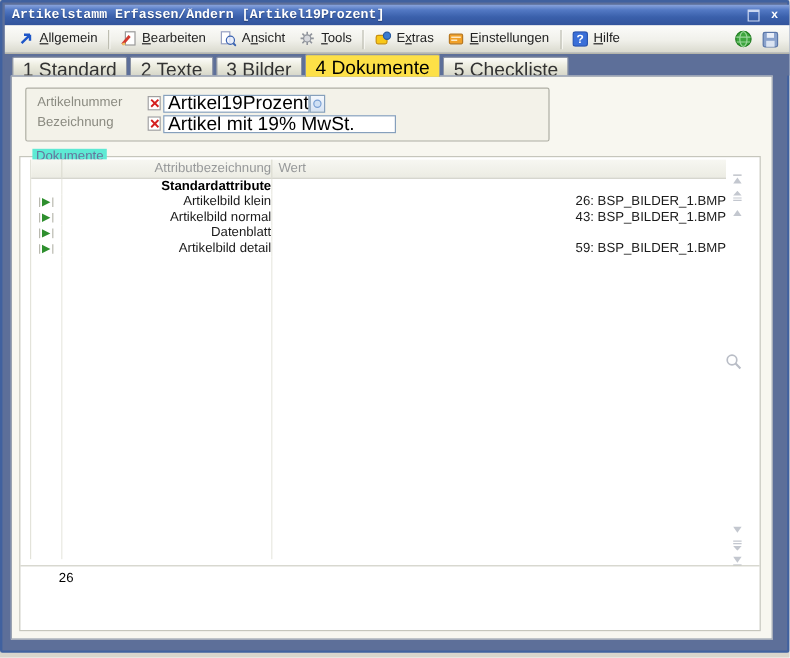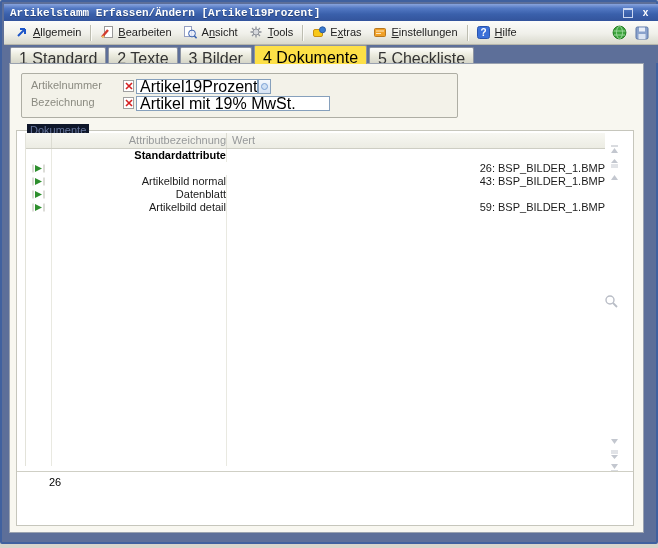--- a/index.html
+++ b/index.html
@@ -44,21 +44,21 @@
   .flabel{position:absolute;color:#8b8b81;line-height:13px;}
   .redx{position:absolute;width:11px;height:12px;background:#fff;border:1px solid #a0a0a0;box-sizing:border-box;
         display:flex;align-items:center;justify-content:center;}
   .txt{position:absolute;height:15px;box-sizing:border-box;border:1px solid #86a0bc;background:#fff;
        font-family:"Liberation Sans","DejaVu Sans",sans-serif;font-size:16px;padding:0 0 0 3px;color:#000;}
   .lookupbtn{position:absolute;width:13px;height:15px;box-sizing:border-box;border:1px solid #86a0bc;
              background:linear-gradient(180deg,#f4f8fd,#d7e3f3);display:flex;align-items:center;justify-content:center;}
   
   .groupbox{position:absolute;left:6px;top:66px;width:618px;height:396px;box-sizing:border-box;
             background:#fff;border:1px solid #c6c6bc;}
-  .gcaption{position:absolute;left:10px;top:-7px;background:#0f172a;padding:0 3px;color:#66759c;line-height:12px;}
+  .gcaption{position:absolute;left:10px;top:-7px;background:#5eead4;padding:0 3px;color:#66759c;line-height:12px;}
   
   .vtable{position:absolute;left:8px;top:2px;width:580px;height:333px;background:#fff;
           border-left:1px solid #e3e3da;box-sizing:border-box;display:flex;flex-direction:column;}
   .thead{height:15px;display:flex;background:linear-gradient(180deg,#f7f7f2,#ecece3);
          border-bottom:1px solid #cdcdc3;color:#97999a;line-height:15px;flex:none;}
   .th-gutter{width:26px;border-right:1px solid #dcdcd2;box-sizing:border-box;}
   .th1{width:175px;padding-left:4px;border-right:1px solid #dcdcd2;box-sizing:border-box;text-align:right;}
   .th2{flex:1;padding-left:5px;}
   .trow{height:13px;display:flex;line-height:13px;flex:none;text-align:right;}
   .td-gutter{width:26px;border-right:1px solid #e9e9e1;box-sizing:border-box;
@@ -226,20 +226,21 @@
           <div class="td2"></div>
         </div>
 
         <div class="trow">
           <div class="td-gutter">
             <svg width="13" height="9">
                 <path d="M1 0.5 V8.5 M12 0.5 V8.5" stroke="#b9b9af"></path>
                 <path d="M3 1 L10 4.5 L3 8 Z" fill="#2e8f2e"></path>
               </svg>
           </div>
+          <div class="td1">Artikelbild klein</div>
           <div class="td2">26: BSP_BILDER_1.BMP</div>
         </div>
 
         <div class="trow">
           <div class="td-gutter">
             <svg width="13" height="9">
                 <path d="M1 0.5 V8.5 M12 0.5 V8.5" stroke="#b9b9af"></path>
                 <path d="M3 1 L10 4.5 L3 8 Z" fill="#2e8f2e"></path>
               </svg>
           </div>

